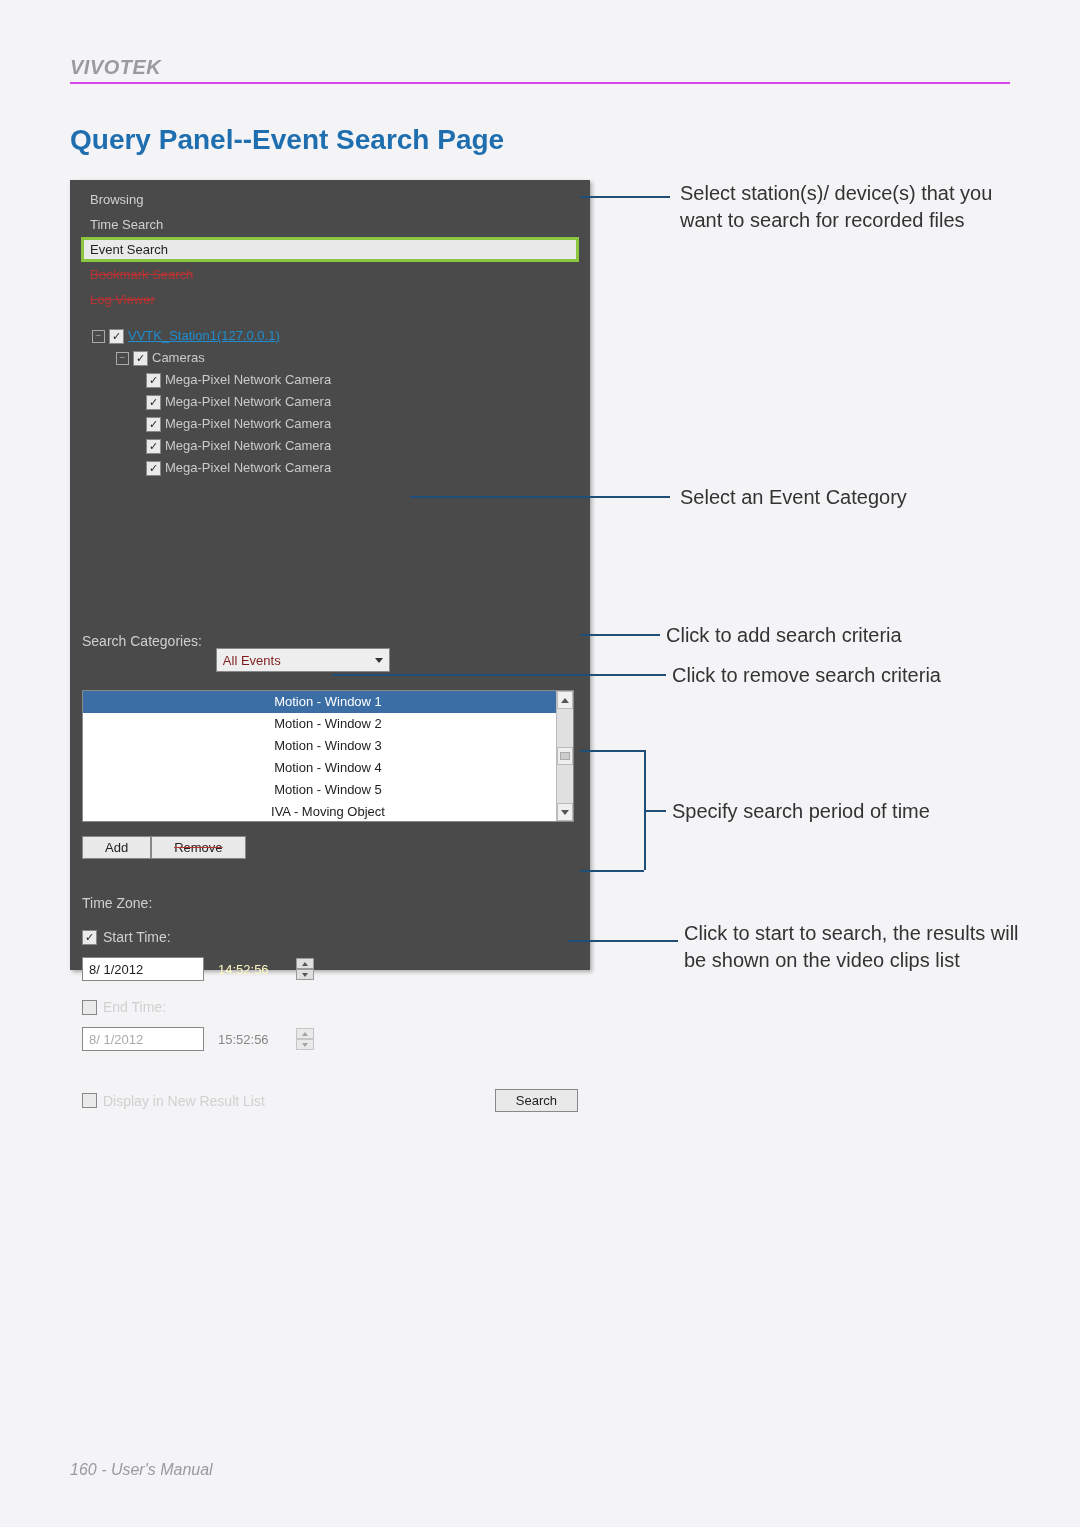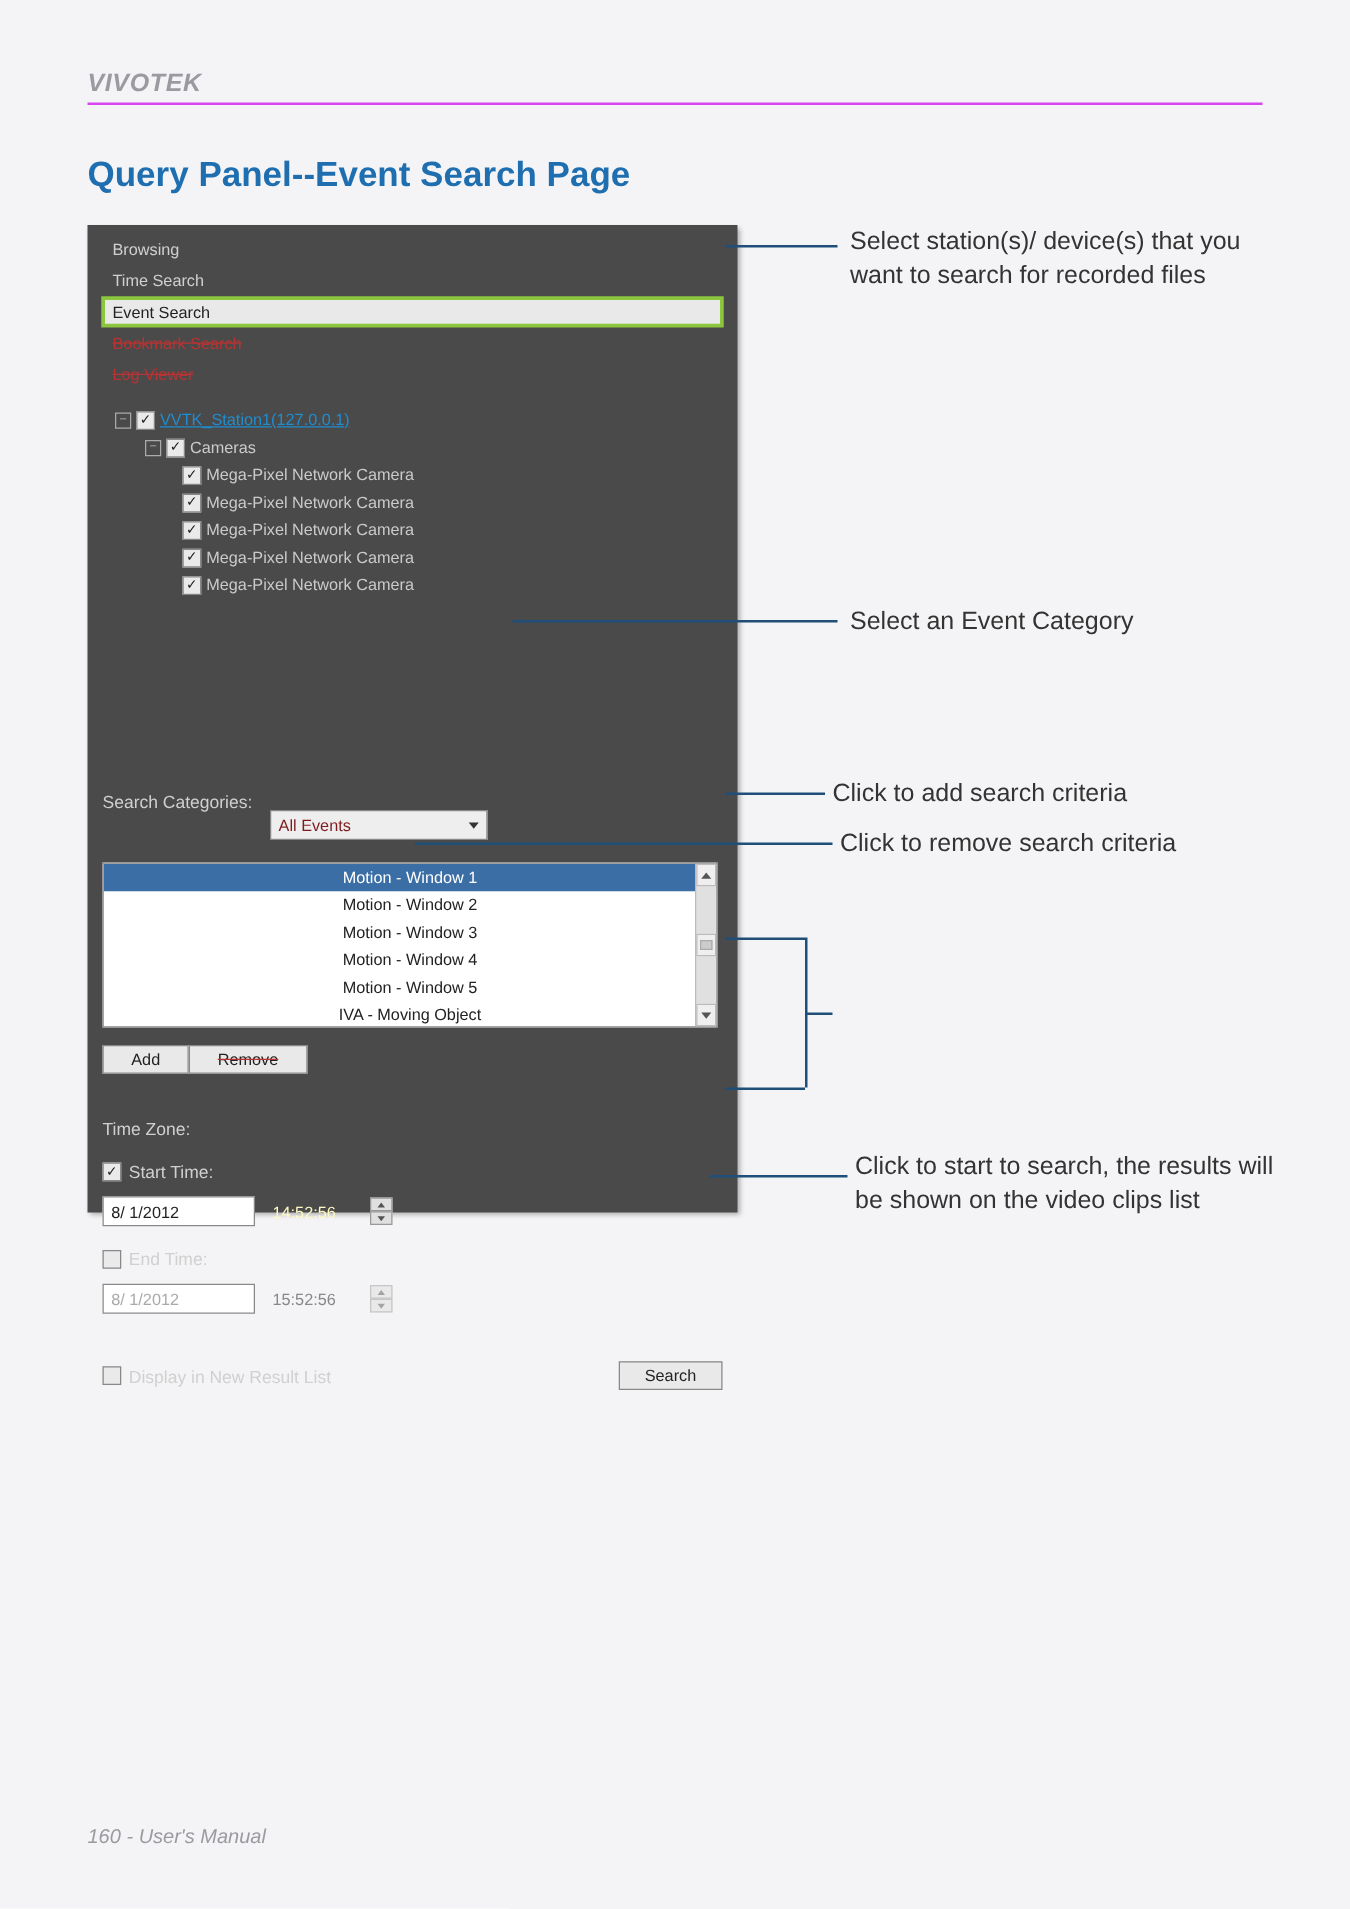--- a/index.html
+++ b/index.html
@@ -398,19 +398,20 @@
     <div class="connector" style="left:510px; width:80px; top:454px;"></div>
     <div class="anno" style="left:596px; top:442px;">Click to add search criteria</div>
 
     <div class="connector" style="left:262px; width:334px; top:494px;"></div>
     <div class="anno" style="left:602px; top:482px;">Click to remove search criteria</div>
 
     <div class="connector v" style="left:574px; top:570px; height:120px;"></div>
     <div class="connector" style="left:510px; width:64px; top:570px;"></div>
     <div class="connector" style="left:510px; width:64px; top:690px;"></div>
     <div class="connector" style="left:574px; width:22px; top:630px;"></div>
+    <div class="anno" style="left:602px; top:618px;">Specify search period of time</div>
 
     <div class="connector" style="left:498px; width:110px; top:760px;"></div>
     <div class="anno" style="left:614px; top:740px;">Click to start to search, the results will be shown on the video clips list</div>
   </div>
 
   <div class="footer">160 - User's Manual</div>
 </div>
 
 </body></html>

